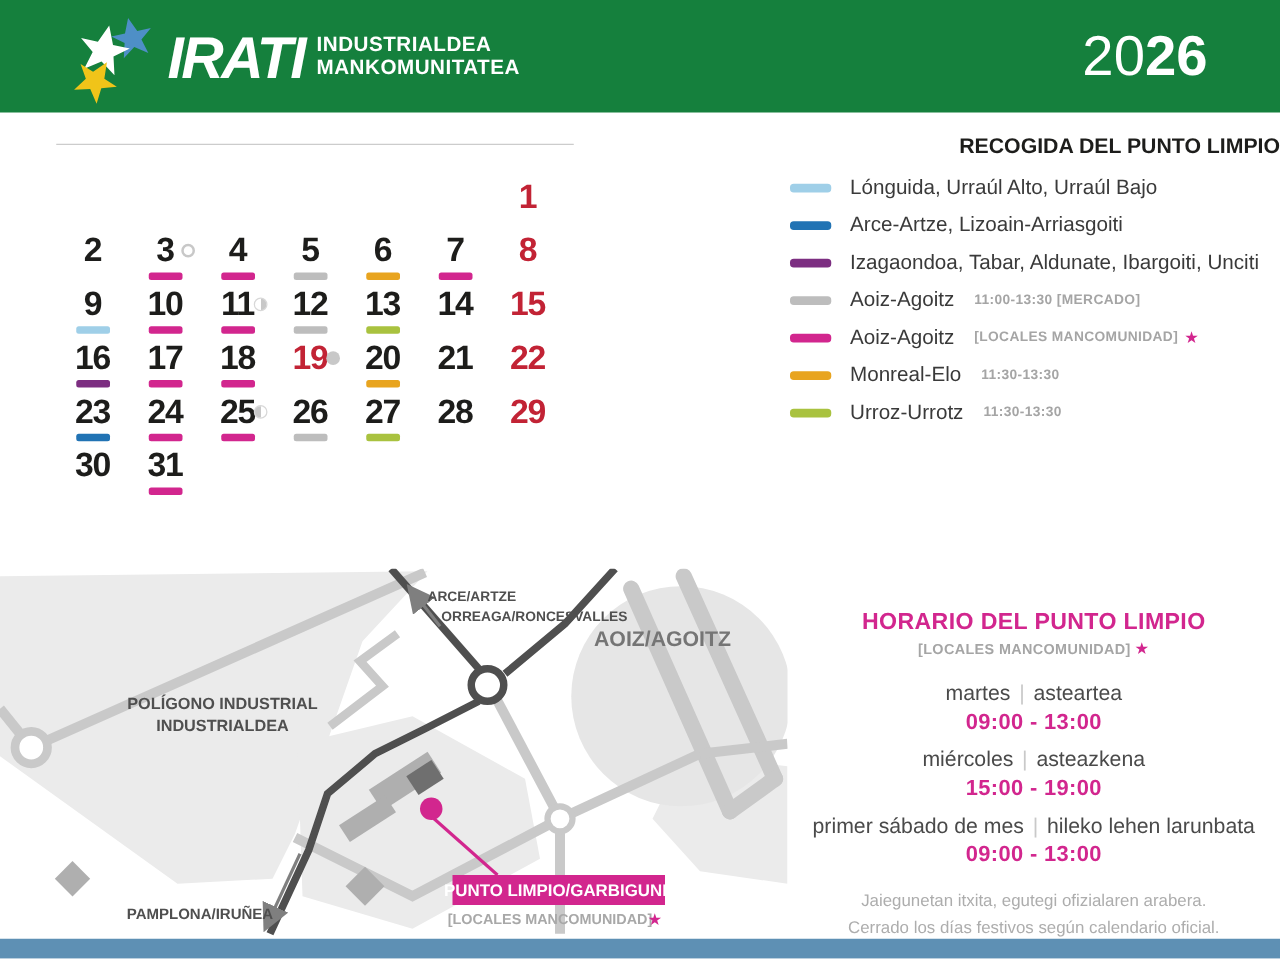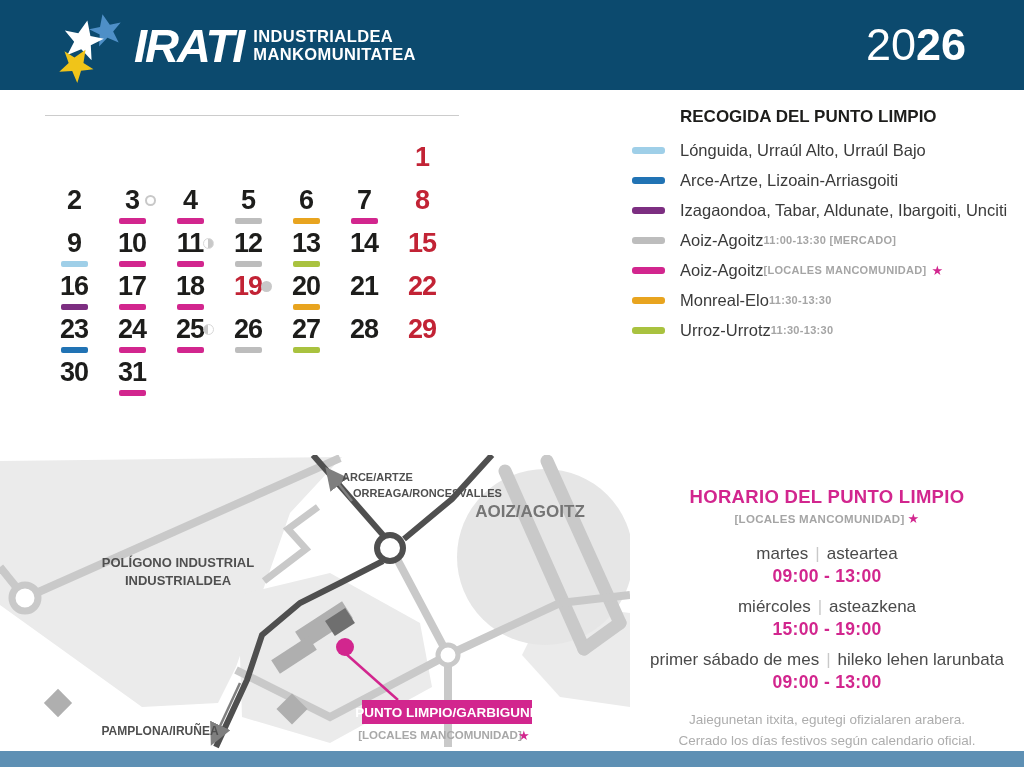--- a/index.html
+++ b/index.html
@@ -1,20 +1,20 @@
 <!DOCTYPE html>
 <html><head>
 <meta charset="utf-8">
 <style>
   html,body{margin:0;padding:0;background:#fff;}
   .page{position:relative;width:1024px;height:767px;overflow:hidden;background:#fff;
         font-family:"Liberation Sans","DejaVu Sans",sans-serif;}
 
   
-  .header{position:absolute;left:0;top:0;width:100%;height:90px;background:#0c4a6e;
+  .header{position:absolute;left:0;top:0;width:100%;height:90px;background:#15803d;
           display:flex;align-items:center;padding:0 58px 0 50px;box-sizing:border-box;}
   .logo{display:flex;align-items:center;}
   .logo-word{font-style:italic;font-weight:bold;font-size:47px;color:#fff;letter-spacing:-2px;margin-left:4px;}
   .org{margin-left:10px;color:#fff;font-weight:bold;font-size:16.5px;line-height:1.1;letter-spacing:.4px;}
   .year{margin-left:auto;font-size:45px;color:#fff;letter-spacing:0;}
   .year .thin{font-weight:normal;}
   .year .bold{font-weight:bold;}
 
   
   .cal{position:absolute;left:45px;top:102px;width:414px;}
@@ -29,26 +29,26 @@
   .day-num.red{color:#C22335;}
   .bar{width:27px;height:6px;border-radius:2px;margin-top:4px;}
   .moon{position:absolute;left:calc(50% + 13px);top:8px;width:11px;height:11px;border-radius:50%;box-sizing:border-box;}
   .moon.full{background:#fff;border:2px solid #C8C8C8;}
   .moon.new{background:#C8C8C8;}
   .moon.last-quarter{background:linear-gradient(90deg,#fff 50%,#C8C8C8 50%);border:1px solid #D8D8D8;}
   .moon.first-quarter{background:linear-gradient(90deg,#C8C8C8 50%,#fff 50%);border:1px solid #D8D8D8;}
 
   
   .legend{position:absolute;left:630px;top:107px;width:394px;}
-  .lg-title{font-size:17px;font-weight:bold;color:#1D1D1B;margin-left:50px;height:22px;}
+  .lg-title{font-size:17px;font-weight:bold;color:#1D1D1B;margin-left:50px;height:22px;text-align:right;}
   .lg-list{margin-top:6px;}
   .lg-row{display:flex;align-items:center;height:30px;}
   .sw{width:33px;height:7px;border-radius:3px;margin-left:2px;flex:none;}
   .lg-label{margin-left:15px;font-size:16.5px;color:#3A3A3A;white-space:nowrap;}
-  .lg-time{margin-left:0;font-size:11px;color:#A5A5A5;font-weight:bold;letter-spacing:.3px;white-space:nowrap;}
+  .lg-time{margin-left:16px;font-size:11px;color:#A5A5A5;font-weight:bold;letter-spacing:.3px;white-space:nowrap;}
   .lg-star{margin-left:5px;color:#D2268E;font-size:13px;}
 
   
   .map{position:absolute;left:0;top:455px;width:630px;height:295px;}
   .map svg{display:block;}
   .map-lbl{font-family:"Liberation Sans",sans-serif;font-weight:bold;}
 
   
   .horario{position:absolute;left:630px;top:486px;width:394px;text-align:center;}
   .h-title{color:#D2268E;font-size:18.5px;font-weight:bold;letter-spacing:.3px;}

